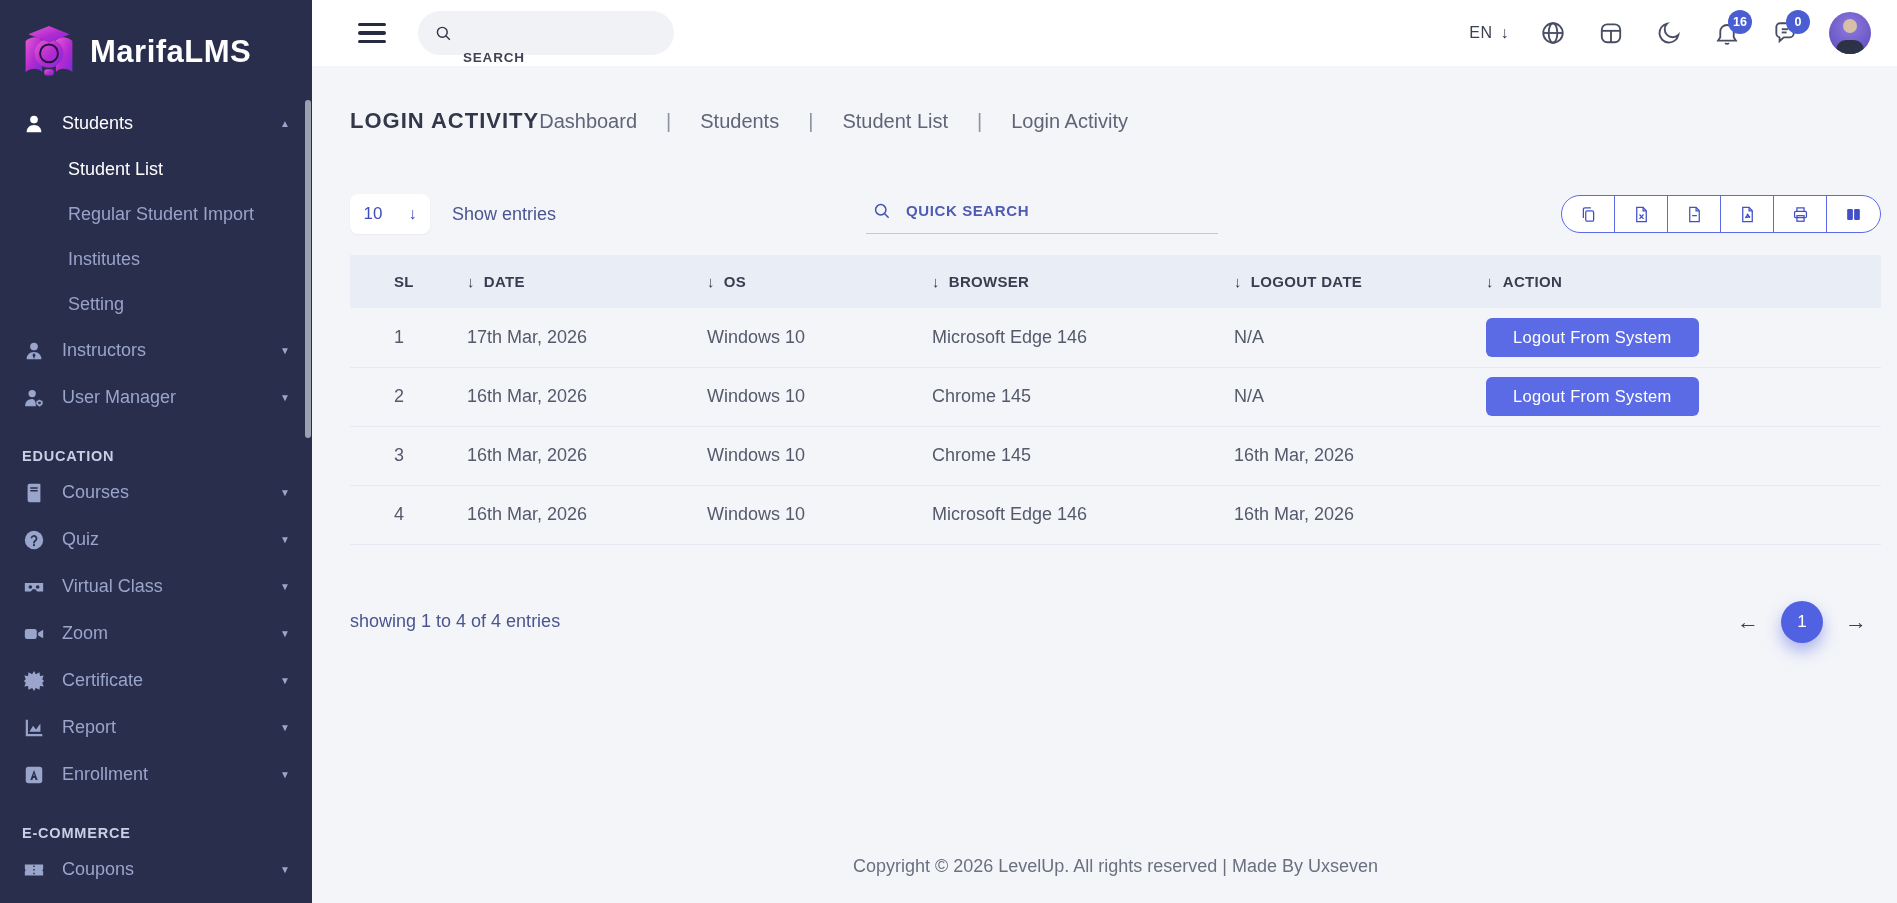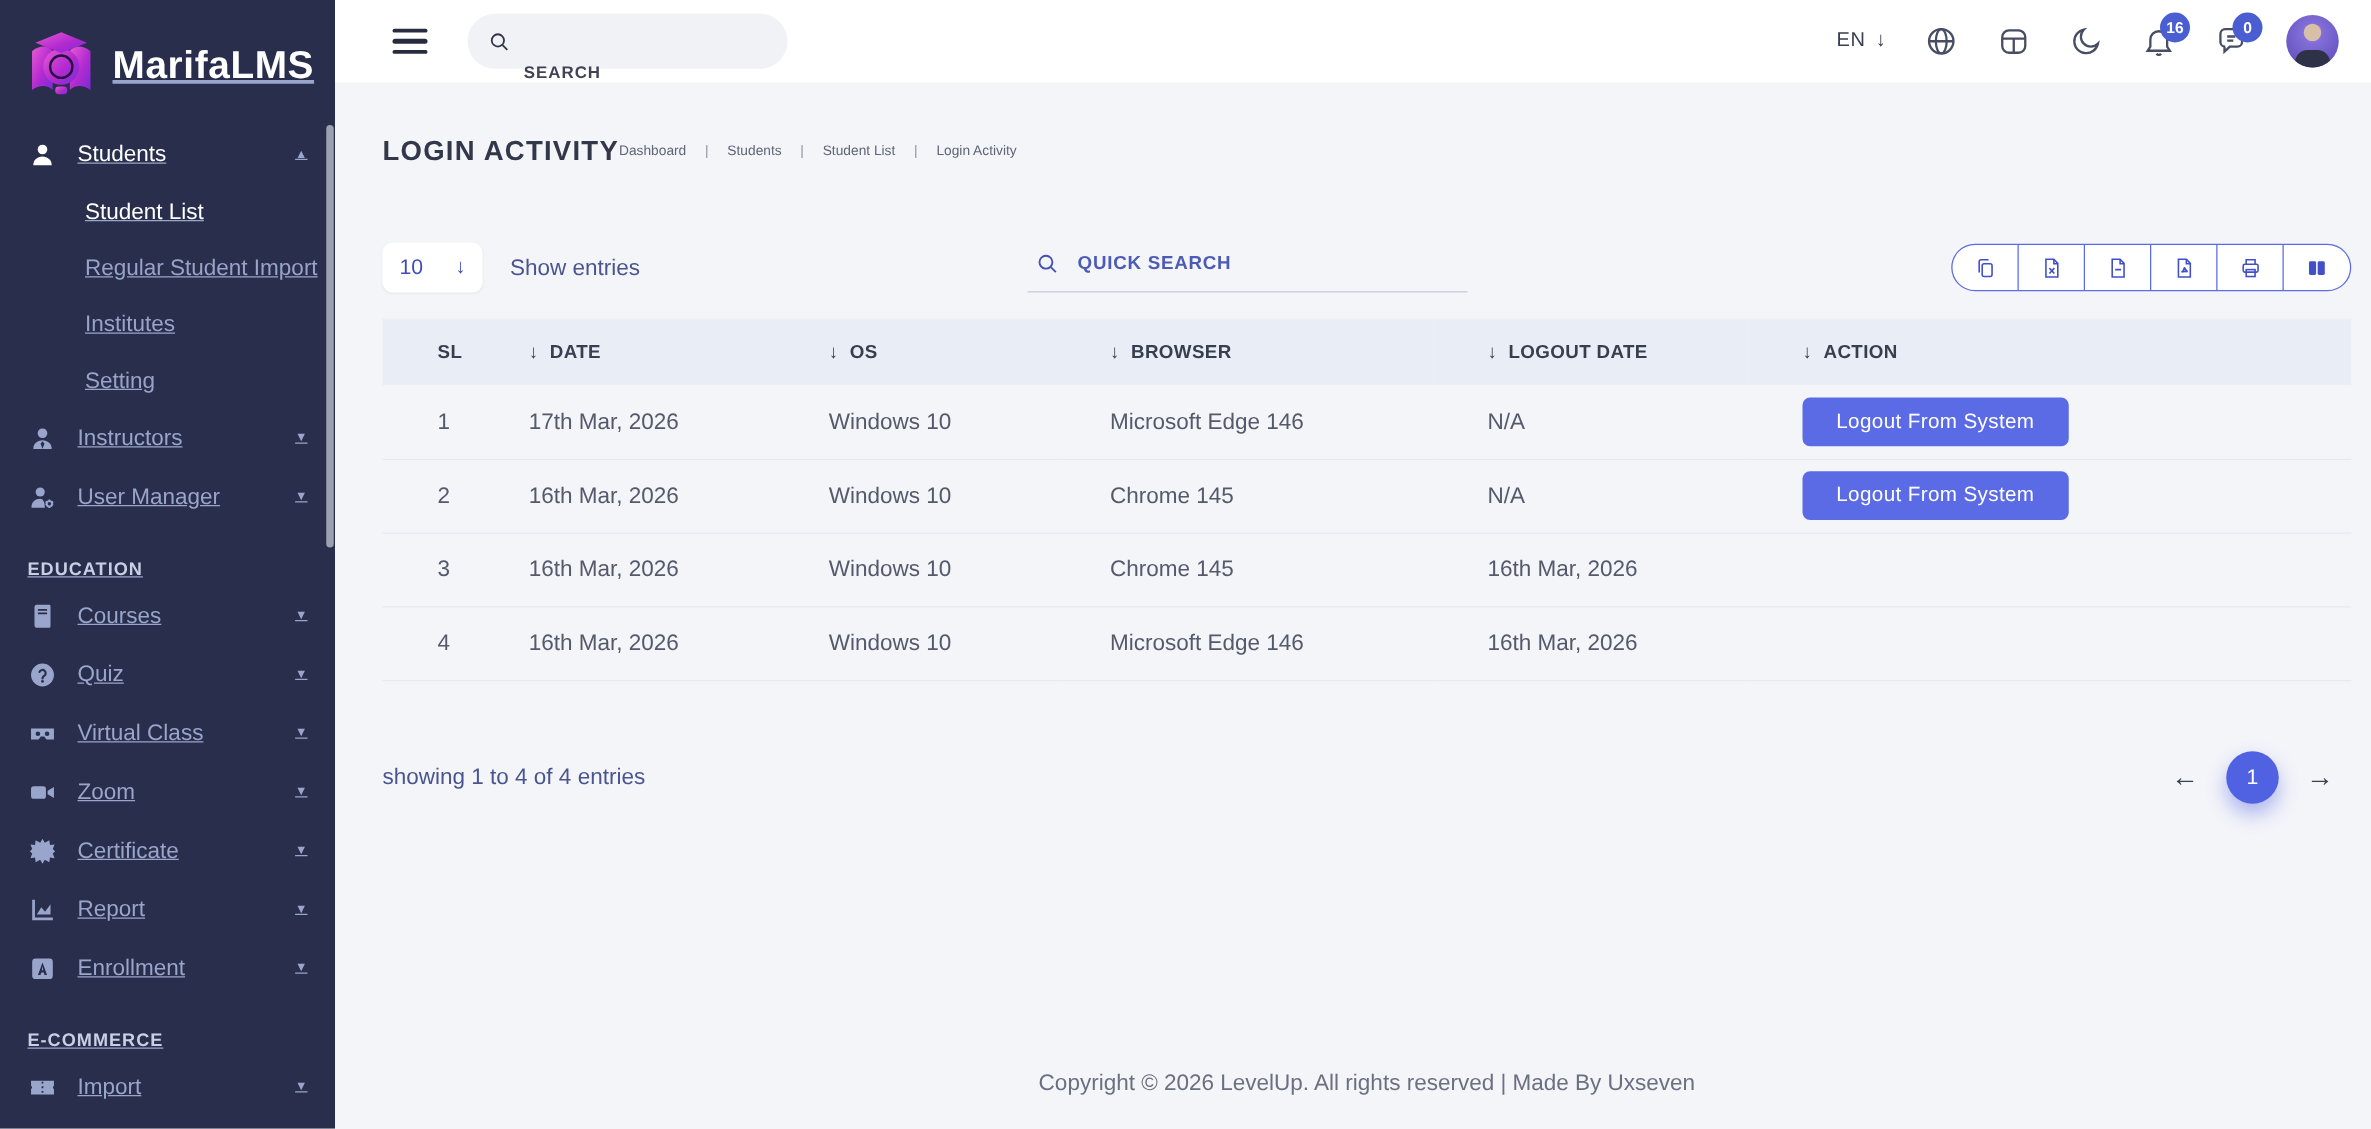--- a/index.html
+++ b/index.html
@@ -1,21 +1,21 @@
 <!DOCTYPE html>
 <html><head>
 <meta charset="utf-8">
 <style>
   * { margin:0; padding:0; box-sizing:border-box; }
   html,body { width:1897px; height:903px; overflow:hidden; }
   body { font-family:"Liberation Sans", sans-serif; background:#f4f5f9; color:#32374a; }
   .app { display:flex; width:1897px; height:903px; }
 
   
-  .sidebar { width:268px; flex-shrink:0; background:#282e4b; color:#9aa5cb; position:relative; overflow:hidden;text-decoration:underline; }
+  .sidebar { width:312px; flex-shrink:0; background:#282e4b; color:#9aa5cb; position:relative; overflow:hidden; }
   .logo-row { height:100px; display:flex; align-items:center; gap:8px; padding:14px 16px 10px; }
   .brand { font-size:31px; font-weight:bold; color:#ffffff; letter-spacing:.5px; }
   .side-item { height:47px; display:flex; align-items:center; gap:16px; padding:0 22px; font-size:18px; cursor:pointer; }
   .side-item .mi { width:24px; height:24px; flex-shrink:0; display:flex; align-items:center; justify-content:center; }
   .side-item svg { width:22px; height:22px; }
   .side-item.active { color:#ffffff; }
   .caret { margin-left:auto; font-size:10px; color:#9aa5cb; }
   .sub-item { height:45px; display:flex; align-items:center; padding-left:68px; font-size:18px; color:#99a3c9; cursor:pointer; }
   .sub-item.active { color:#ffffff; }
   .section-label { margin:27px 0 5px; padding:0 22px; font-size:14.5px; font-weight:bold; letter-spacing:.8px; color:#c9cfe4; }
@@ -39,21 +39,21 @@
   .badge { position:absolute; top:-9px; right:-11px; min-width:24px; height:24px; padding:0 5px; border-radius:12px;
       background:#4a5ed2; color:#fff; font-size:12.5px; font-weight:bold; display:flex; align-items:center; justify-content:center; }
   .avatar { width:42px; height:42px; border-radius:50%; background:radial-gradient(circle at 50% 35%, #8f7ae0, #5a48b8); position:relative; overflow:hidden; cursor:pointer; }
   .avatar .head { position:absolute; top:7px; left:14px; width:14px; height:14px; border-radius:50%; background:#d8c0a8; }
   .avatar .body { position:absolute; bottom:-4px; left:7px; width:28px; height:18px; border-radius:10px 10px 0 0; background:#2d3246; }
 
   .content { flex:1; padding:0 16px 0 38px; display:flex; flex-direction:column; }
 
   .page-head { display:flex; align-items:center; justify-content:flex-start; margin-top:42px; }
   .page-title { font-size:22px; font-weight:bold; letter-spacing:1px; color:#32374a; }
-  .breadcrumb { display:flex; align-items:center; gap:15px; font-size:11px; color:#5f6577; }
+  .breadcrumb { display:flex; align-items:center; gap:29px; font-size:20px; color:#5f6577; }
   .breadcrumb .bc-sep { color:#8d93a2; }
   .breadcrumb span.bc-link { cursor:pointer; }
 
   .controls { display:flex; align-items:center; margin-top:60px; }
   .page-size { width:80px; height:40px; background:#ffffff; border-radius:8px; display:flex; align-items:center; justify-content:center; gap:26px;
       font-size:17px; color:#3f4db8; cursor:pointer; box-shadow:0 1px 2px rgba(40,46,75,.05); }
   .page-size .dn { font-size:16px; }
   .show-entries { margin-left:22px; font-size:18px; color:#4a5590; }
   .quick-search { margin-left:310px; width:352px; display:flex; align-items:center; gap:14px; border-bottom:1px solid #c3c9da; padding:6px 6px 12px; }
   .quick-search svg { width:20px; height:20px; stroke:#4553b0; }
@@ -236,21 +236,21 @@
 
       <div class="section-label">E-COMMERCE</div>
 
       <div class="side-item">
         <span class="mi">
           <svg viewBox="0 0 24 24" fill="currentColor">
               <path d="M2 6h20v4.5a2 2 0 0 0 0 3V18H2v-4.5a2 2 0 0 0 0-3z"></path>
               <path d="M12 7v1.6M12 11v1.6M12 15v1.6" stroke="#282e4b" stroke-width="1.6"></path>
             </svg>
         </span>
-        <span>Import</span>
+        <span>Coupons</span>
         <span class="caret">▼</span>
       </div>
     </nav>
 
     <div class="side-scrollbar"></div>
   </aside>
 
   <div class="main">
 
     <header class="topbar">

